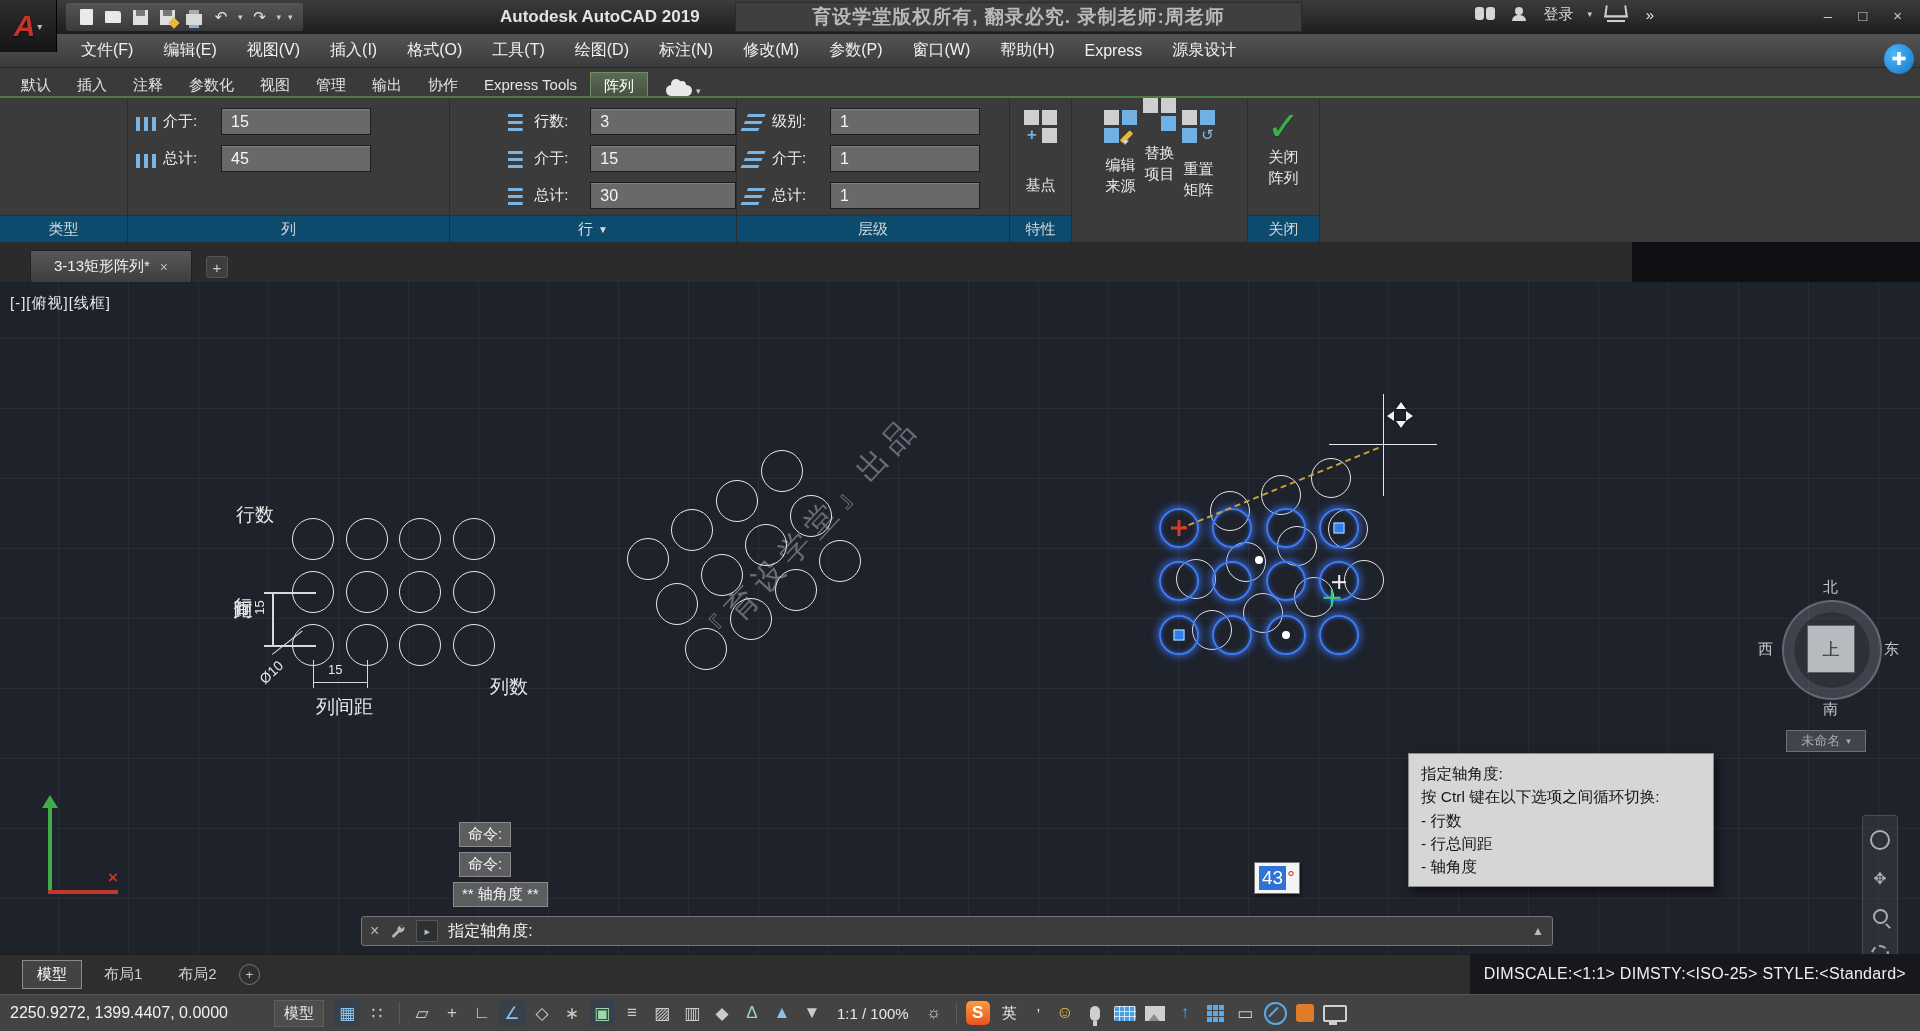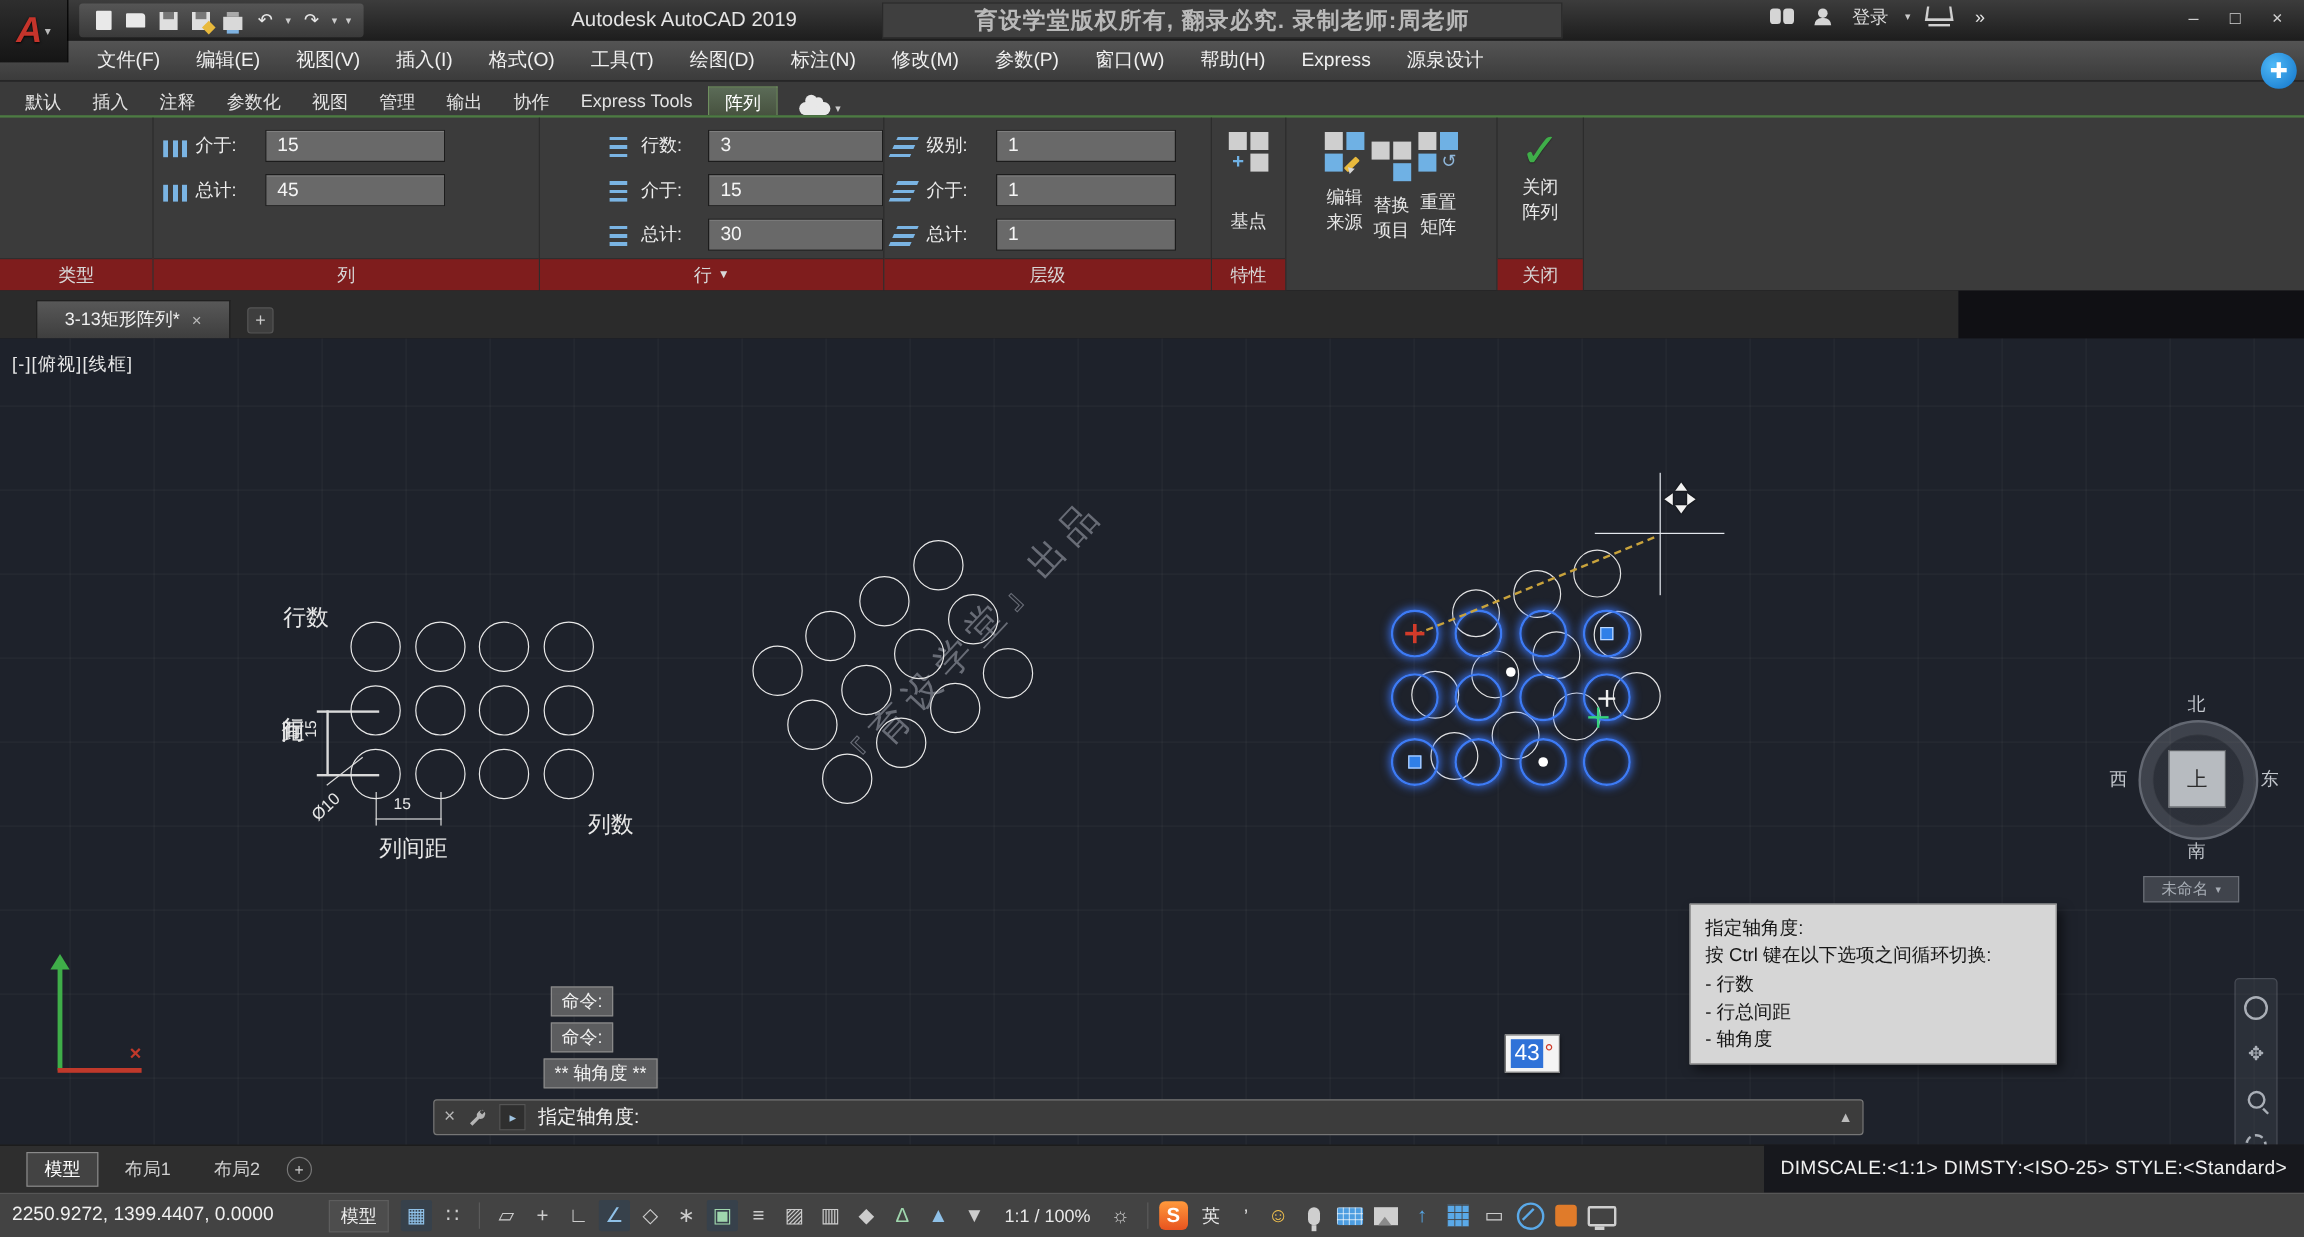--- a/index.html
+++ b/index.html
@@ -20,21 +20,21 @@
   .sq-file{width:13px;height:16px;background:#e9e9e9;border-radius:1px;position:relative;}
   .sq-folder{width:16px;height:12px;background:#e9e9e9;border-radius:1px 3px 1px 1px;}
   .sq-save{width:15px;height:15px;background:#dfdfdf;position:relative;}
   .sq-save:after{content:"";position:absolute;left:3px;top:0;width:9px;height:6px;background:#777;}
   .sq-save.edit:before{content:"";position:absolute;right:-3px;bottom:-2px;width:8px;height:8px;
        background:#e8b93c;transform:rotate(45deg);}
   .sq-print{width:16px;height:11px;background:#d9d9d9;position:relative;margin-top:4px;}
   .sq-print:before{content:"";position:absolute;left:3px;top:-4px;width:10px;height:4px;background:#aaa;}
   .sq-print:after{content:"";position:absolute;left:3px;bottom:-3px;width:10px;height:3px;background:#7fb2e0;}
   .tinydd{color:#ccc;font-size:9px;}
-  #titletext{top:7px;left:476px;width:220px;color:#e3e3e3;font-size:17px;white-space:nowrap;}
+  #titletext{top:7px;left:500px;width:220px;color:#e3e3e3;font-size:17px;white-space:nowrap;font-weight:bold;}
   #tb-overlay{left:735px;top:2px;width:565px;height:28px;background:#3f3f3f;border:1px solid #2a2a2a;
       color:#b9b9b9;font-size:19px;font-weight:bold;display:flex;align-items:center;justify-content:center;
       letter-spacing:1px;white-space:nowrap;}
   #tb-right{right:260px;top:4px;display:flex;align-items:center;gap:14px;color:#cfcfcf;}
   .binoc{width:22px;height:14px;position:relative;}
   .binoc:before,.binoc:after{content:"";position:absolute;top:0;width:9px;height:13px;background:#d5d5d5;border-radius:3px;}
   .binoc:after{right:0;}
   .person{width:14px;height:14px;position:relative;}
   .person:before{content:"";position:absolute;left:3px;top:0;width:8px;height:8px;border-radius:50%;background:#d5d5d5;}
   .person:after{content:"";position:absolute;left:0;top:8px;width:14px;height:6px;border-radius:6px 6px 0 0;background:#d5d5d5;}
@@ -55,21 +55,21 @@
   #tabrow{left:0;top:68px;width:1920px;height:28px;background:#3a3a3a;display:flex;align-items:flex-end;padding-left:8px;box-sizing:border-box;}
   .rtab{color:#e3e3e3;font-size:15px;padding:4px 13px;height:24px;box-sizing:border-box;white-space:nowrap;}
   .rtab.active{background:linear-gradient(#5b6b57,#47523f);color:#fff;border:1px solid #6f8f5f;border-bottom:none;}
   #cloudbtn{display:flex;align-items:center;margin-left:18px;gap:4px;}
   .cloud{width:26px;height:11px;background:#e8e8e8;border-radius:6px;position:relative;}
   .cloud:before{content:"";position:absolute;left:5px;top:-6px;width:10px;height:10px;border-radius:50%;background:#e8e8e8;}
   .cloud:after{content:"";position:absolute;left:12px;top:-4px;width:8px;height:8px;border-radius:50%;background:#e8e8e8;}
   
   #ribbon{left:0;top:96px;width:1920px;height:146px;background:#3b3b3b;border-top:2px solid #4d7a43;box-sizing:border-box;}
   .rpanel{position:absolute;top:0;height:144px;border-right:1px solid #2c2c2c;box-sizing:border-box;}
-  .rpanel .footer{position:absolute;left:0;bottom:0;width:100%;height:26px;background:#7f1d1d;
+  .rpanel .footer{position:absolute;left:0;bottom:0;width:100%;height:26px;background:#0c4a6e;
       color:#d8d8d8;font-size:15px;display:flex;align-items:center;justify-content:center;gap:5px;border-top:1px solid #2e2e2e;}
   .frow{display:flex;align-items:center;height:28px;margin-bottom:9px;}
   .flab{color:#eee;font-size:15px;width:58px;white-space:nowrap;}
   .fval{width:150px;height:27px;background:#696969;border:1px solid #1c1c1c;box-shadow:inset 0 1px 0 rgba(255,255,255,.15);
         color:#f5f5f5;font-size:16px;line-height:25px;padding:0 9px;box-sizing:border-box;}
   .fic{width:22px;height:20px;margin-right:5px;position:relative;}
   .fic.colbars{background:repeating-linear-gradient(90deg,#7ab4e3 0 4px,transparent 4px 8px);background-size:100% 70%;background-position:0 100%;background-repeat:no-repeat;}
   .fic.rowbars{background:repeating-linear-gradient(0deg,#7ab4e3 0 3px,transparent 3px 7px);background-size:70% 100%;background-repeat:no-repeat;}
   .fic.lvlbars{background:repeating-linear-gradient(0deg,#7ab4e3 0 3px,transparent 3px 7px);transform:skewX(-24deg);background-size:80% 100%;background-repeat:no-repeat;}
   .bigbtn{display:flex;flex-direction:column;align-items:center;color:#e8e8e8;font-size:15px;line-height:21px;}
@@ -369,21 +369,21 @@
     <div class="bigbtn" style="margin-top:12px;">
       <span class="sq2x2">
         <i class="sqg"></i>
           <i class="sqb"></i>
           <i class="sqb"></i>
           <i class="pencil"></i>
       </span>
       <span style="margin-top:11px;">编辑</span>
       <span>来源</span>
     </div>
-    <div class="bigbtn" style="margin-top:20px;font-family:Liberation Serif, serif;">
+    <div class="bigbtn" style="margin-top:0;">
       <span class="sq2x2">
         <i class="sqg"></i>
           <i class="sqg"></i>
           <i class="sqg" style="visibility:hidden;"></i>
           <i class="sqb"></i>
       </span>
       <span style="margin-top:11px;">替换</span>
       <span>项目</span>
     </div>
     <div class="bigbtn" style="margin-top:12px;">

